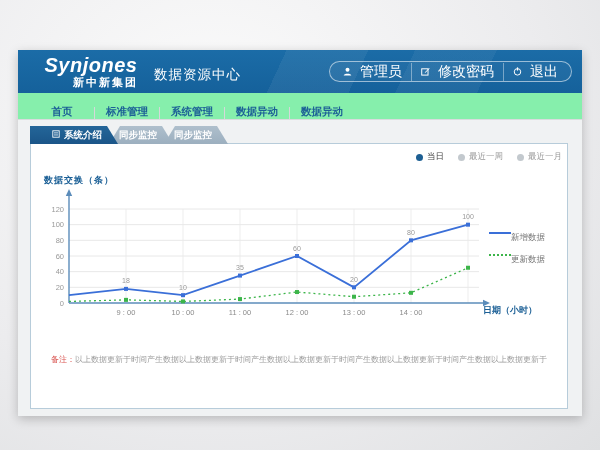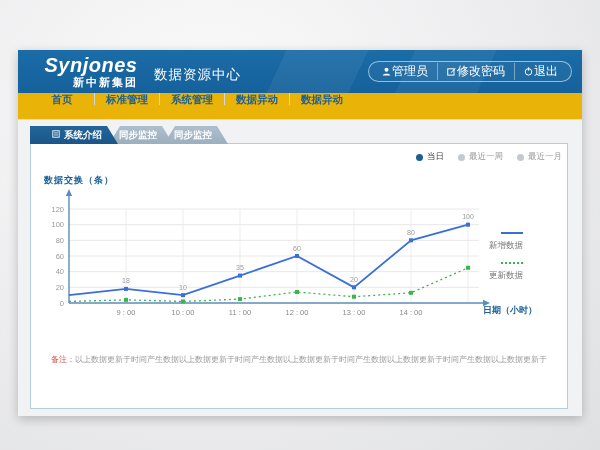--- a/index.html
+++ b/index.html
@@ -25,25 +25,25 @@
   .logo{ margin-left:26px; line-height:1; text-align:center; }
   .logo-en{ font-size:20px; font-weight:bold; font-style:italic; letter-spacing:.5px; display:block; }
   .logo-cn{ font-size:11px; font-weight:bold; letter-spacing:2px; display:block; margin-top:2px;margin-left:29px; }
   .app-title{ font-size:13.5px; margin-left:16px; margin-top:6px; letter-spacing:1px; }
   .userbar{
     position:absolute; right:10px; top:11px; height:21px;
     border:1px solid rgba(255,255,255,.55); border-radius:11px;
     display:flex; align-items:center; padding:0 4px;
     background:rgba(255,255,255,.04);
   }
-  .user-item{ display:flex; align-items:center; gap:1px; padding:0 9px; font-size:12px; color:#fff; cursor:pointer; }
+  .user-item{ display:flex; align-items:center; gap:8px; padding:0 9px; font-size:14px; color:#fff; cursor:pointer; }
   .user-item + .user-item{ border-left:1px solid rgba(255,255,255,.4); }
   .user-item svg{ display:block; }
   
-  .nav{ height:27px; background:#eab308; border-bottom:1px solid #d9dcde; display:flex; align-items:flex-start; padding-left:12px; }
+  .nav{ height:27px; background:#86efac; border-bottom:1px solid #d9dcde; display:flex; align-items:flex-end; padding-left:12px; }
   .nav-item{ width:64px; text-align:center; font-size:10.5px; font-weight:bold; color:#1c6096; cursor:pointer; }
   .nav-sep{ width:1px; height:12px; background:#d5d8da; }
   
   .content{ position:relative; height:295px; }
   .tabs{ position:absolute; left:12px; top:6px; display:flex; }
   .tab{
     height:18px; line-height:18px; font-size:9.5px; font-weight:bold; color:#fff;
     padding:0 16px 0 10px; cursor:pointer; display:flex; align-items:center; gap:4px;
   }
   .tab.active{
@@ -65,21 +65,21 @@
   .filters{ position:absolute; top:7px; left:385px; display:flex; gap:14px; }
   .filter{ display:flex; align-items:center; gap:4px; font-size:8.5px; color:#999; cursor:pointer; }
   .filter .dot{ width:7px; height:7px; border-radius:50%; background:#c3c9ce; }
   .filter.selected{ color:#444; }
   .filter.selected .dot{ background:#1d5f93; }
   
   .ylabel{ position:absolute; left:13px; top:30px; font-size:9px; font-weight:bold; color:#1c6096; letter-spacing:1px; }
   .xlabel{ position:absolute; left:452px; top:160px; font-size:9px; font-weight:bold; color:#1c6096; }
   #chart-svg{ position:absolute; left:0; top:0; }
   .legend{ position:absolute; left:458px; top:88px; }
-  .legend-item{ display:flex; align-items:flex-end; gap:6px; margin-bottom:10px; cursor:pointer;flex-direction:column; }
+  .legend-item{ display:flex; align-items:flex-start; margin-bottom:10px; cursor:pointer; }
   .legend-line{ width:22px; }
   .legend-line.solid{ border-top:2px solid #3a6fd8; }
   .legend-line.dotted{ border-top:2px dotted #3cb54a; }
   .legend-label{ font-size:8.5px; color:#777; }
   .note{ position:absolute; left:0; top:210px; width:100%; text-align:center; font-size:8px; color:#9a9a9a; white-space:nowrap; }
   .note .prefix{ color:#d9534f; }
 </style>
 </head>
 <body>
 

